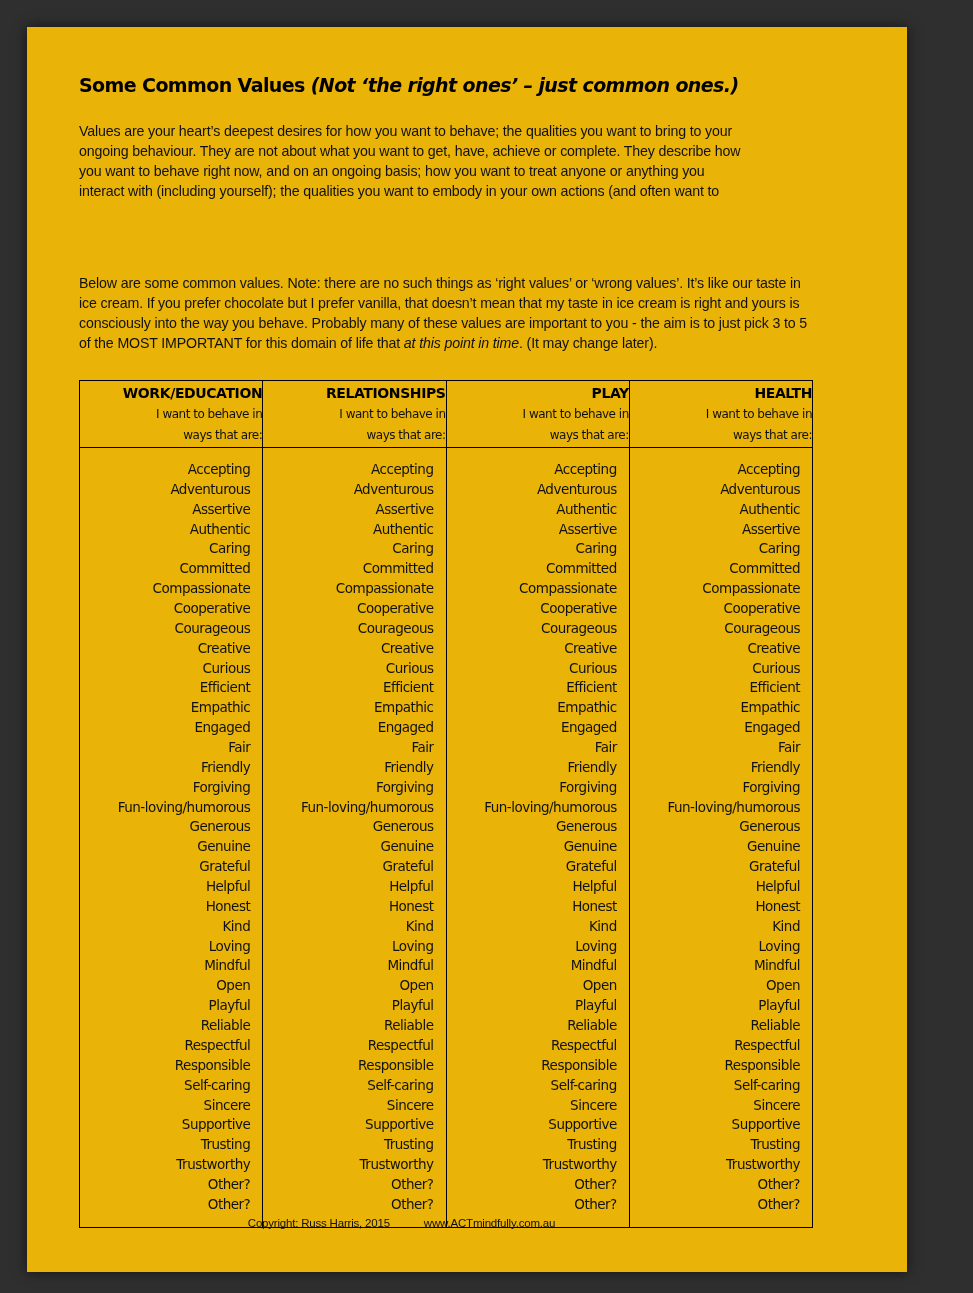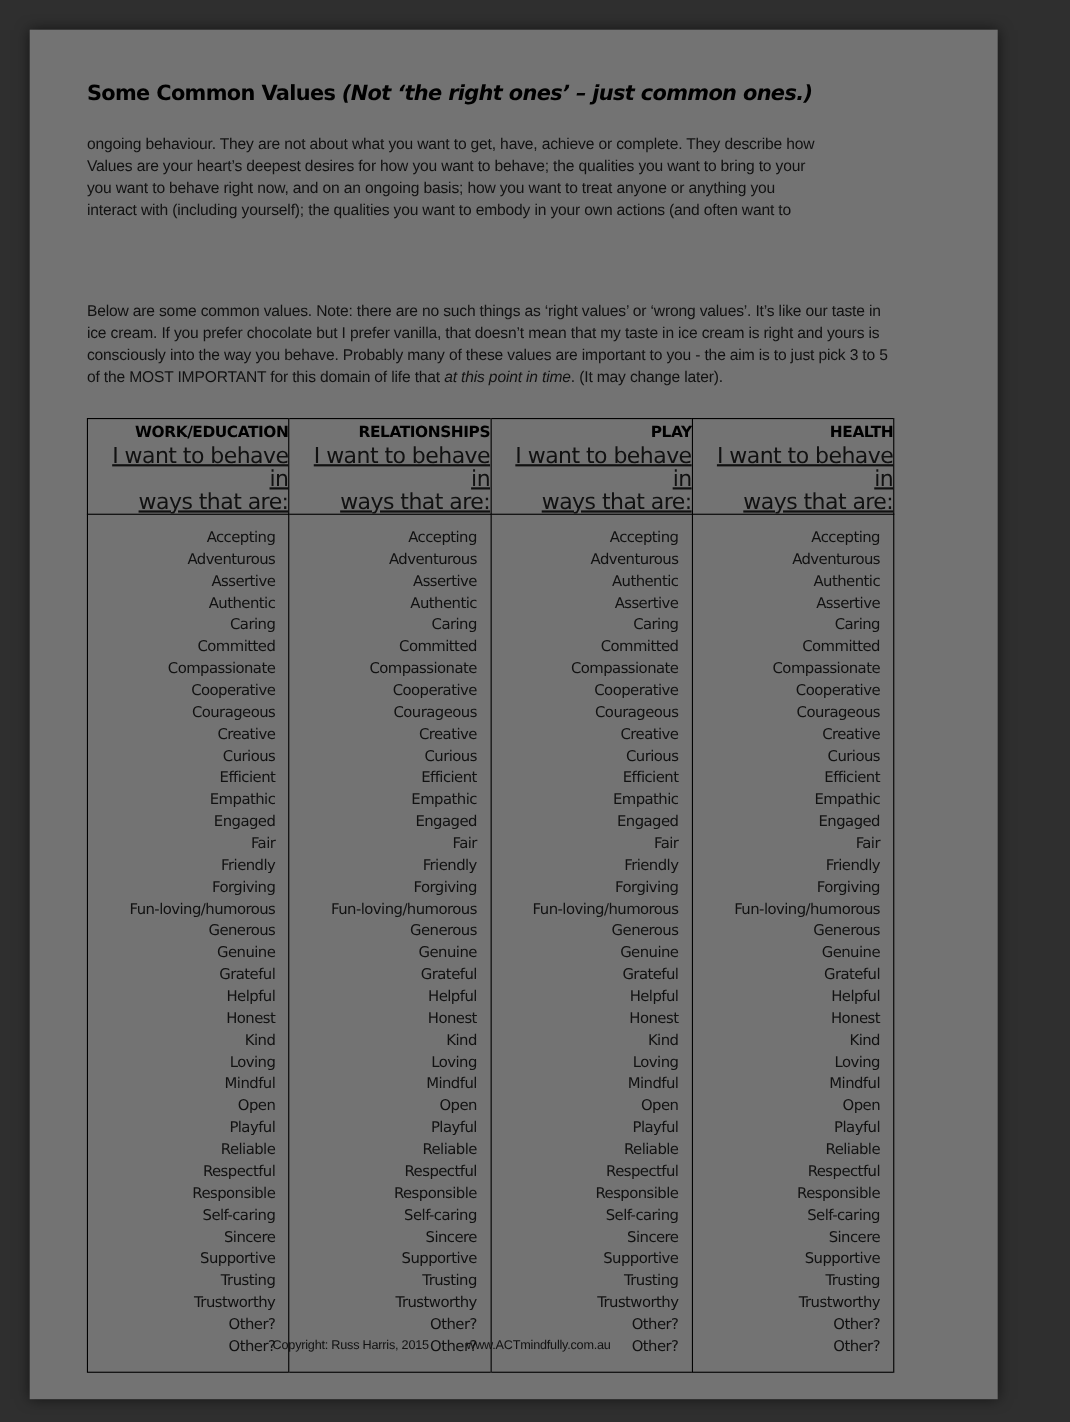--- a/index.html
+++ b/index.html
@@ -13,21 +13,21 @@
       position: relative;
       overflow: hidden;
       font-family: "Liberation Sans", sans-serif;
     }
     .page {
       position: absolute;
       left: 27px;
       top: 27px;
       width: 880px;
       height: 1245px;
-      background: #737373;
+      background: #eab308;
       box-shadow: 0 0 12px rgba(0,0,0,0.6);
     }
     .title {
       position: absolute;
       left: 52px;
       top: 47px;
       font-family: "DejaVu Sans", sans-serif;
       font-size: 19px;
       font-weight: bold;
       color: #000;
@@ -80,25 +80,24 @@
       font-family: "DejaVu Sans", sans-serif;
       font-weight: bold;
       font-size: 14px;
       line-height: 21px;
       letter-spacing: -0.4px;
       color: #000;
     }
     .col-sub {
       display: block;
       font-family: "DejaVu Sans", sans-serif;
-      font-size: 20px;
+      font-size: 12px;
       line-height: 21px;
       letter-spacing: -0.5px;
       color: #111;
-      text-decoration: underline;
     }
     ul.vlist {
       list-style: none;
       margin: 12px;
       padding: 0;
     }
     ul.vlist li {
       font-family: "DejaVu Sans", sans-serif;
       font-size: 13.5px;
       height: 19.87px;
@@ -124,22 +123,22 @@
   </style>
 </head>
 <body>
 
 <div class="page">
   <div class="title">
     <span>Some Common Values </span><span class="sub">(Not ‘the right ones’ – just common ones.)</span>
   </div>
 
   <p class="para para1">
+    <span class="line">Values are your heart’s deepest desires for how you want to behave; the qualities you want to bring to your</span>
     <span class="line">ongoing behaviour. They are not about what you want to get, have, achieve or complete. They describe how</span>
-    <span class="line">Values are your heart’s deepest desires for how you want to behave; the qualities you want to bring to your</span>
     <span class="line">you want to behave right now, and on an ongoing basis; how you want to treat anyone or anything you</span>
     <span class="line">interact with (including yourself); the qualities you want to embody in your own actions (and often want to</span>
   </p>
 
   <p class="para para2">
     <span class="line">Below are some common values. Note: there are no such things as ‘right values’ or ‘wrong values’. It’s like our taste in</span>
     <span class="line">ice cream. If you prefer chocolate but I prefer vanilla, that doesn’t mean that my taste in ice cream is right and yours is</span>
     <span class="line">consciously into the way you behave. Probably many of these values are important to you - the aim is to just pick 3 to 5</span>
     <span class="line"><span>of the MOST IMPORTANT for this domain of life that </span><em>at this point in time</em><span>. (It may change later).</span></span>
   </p>

